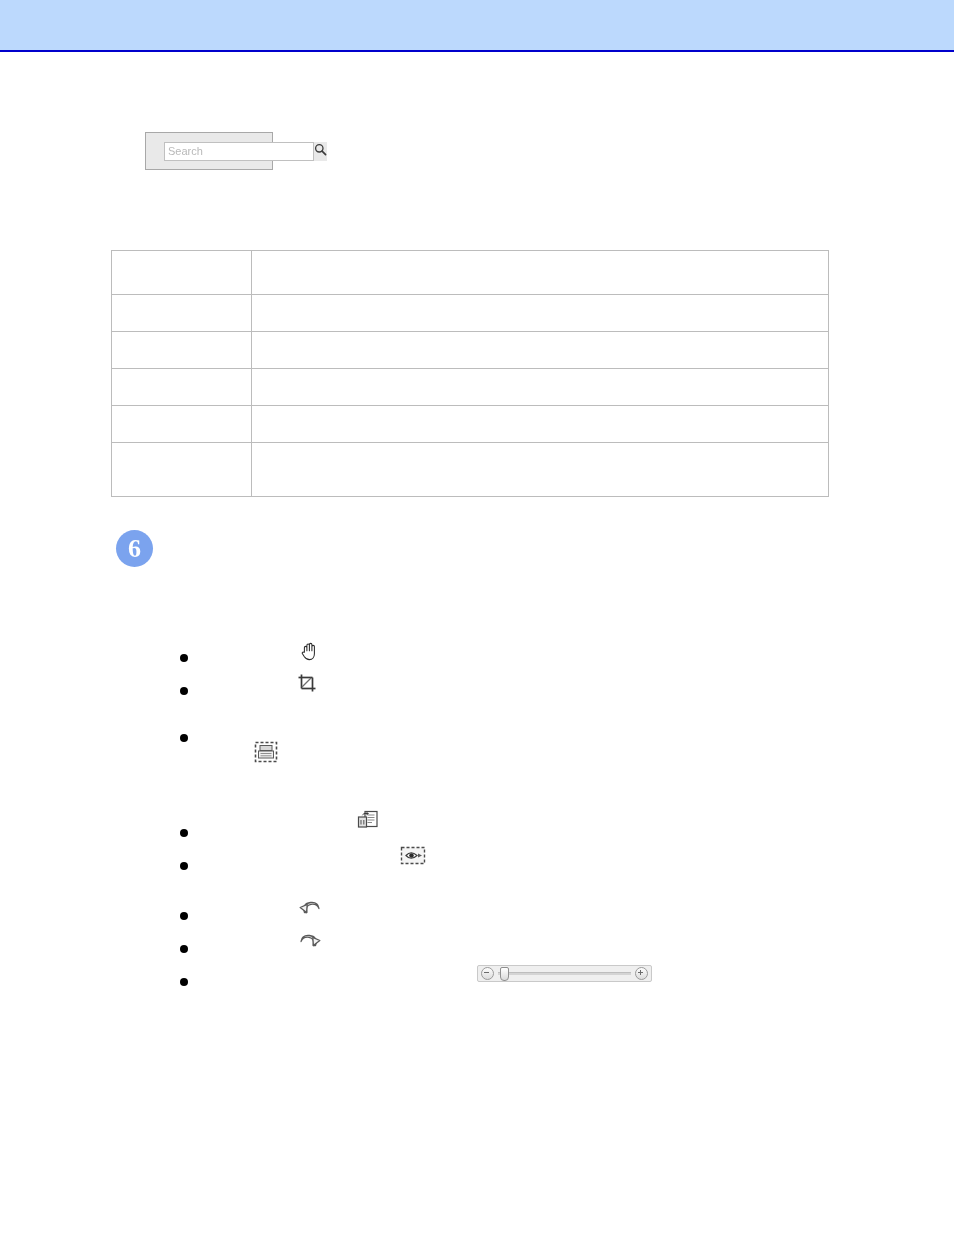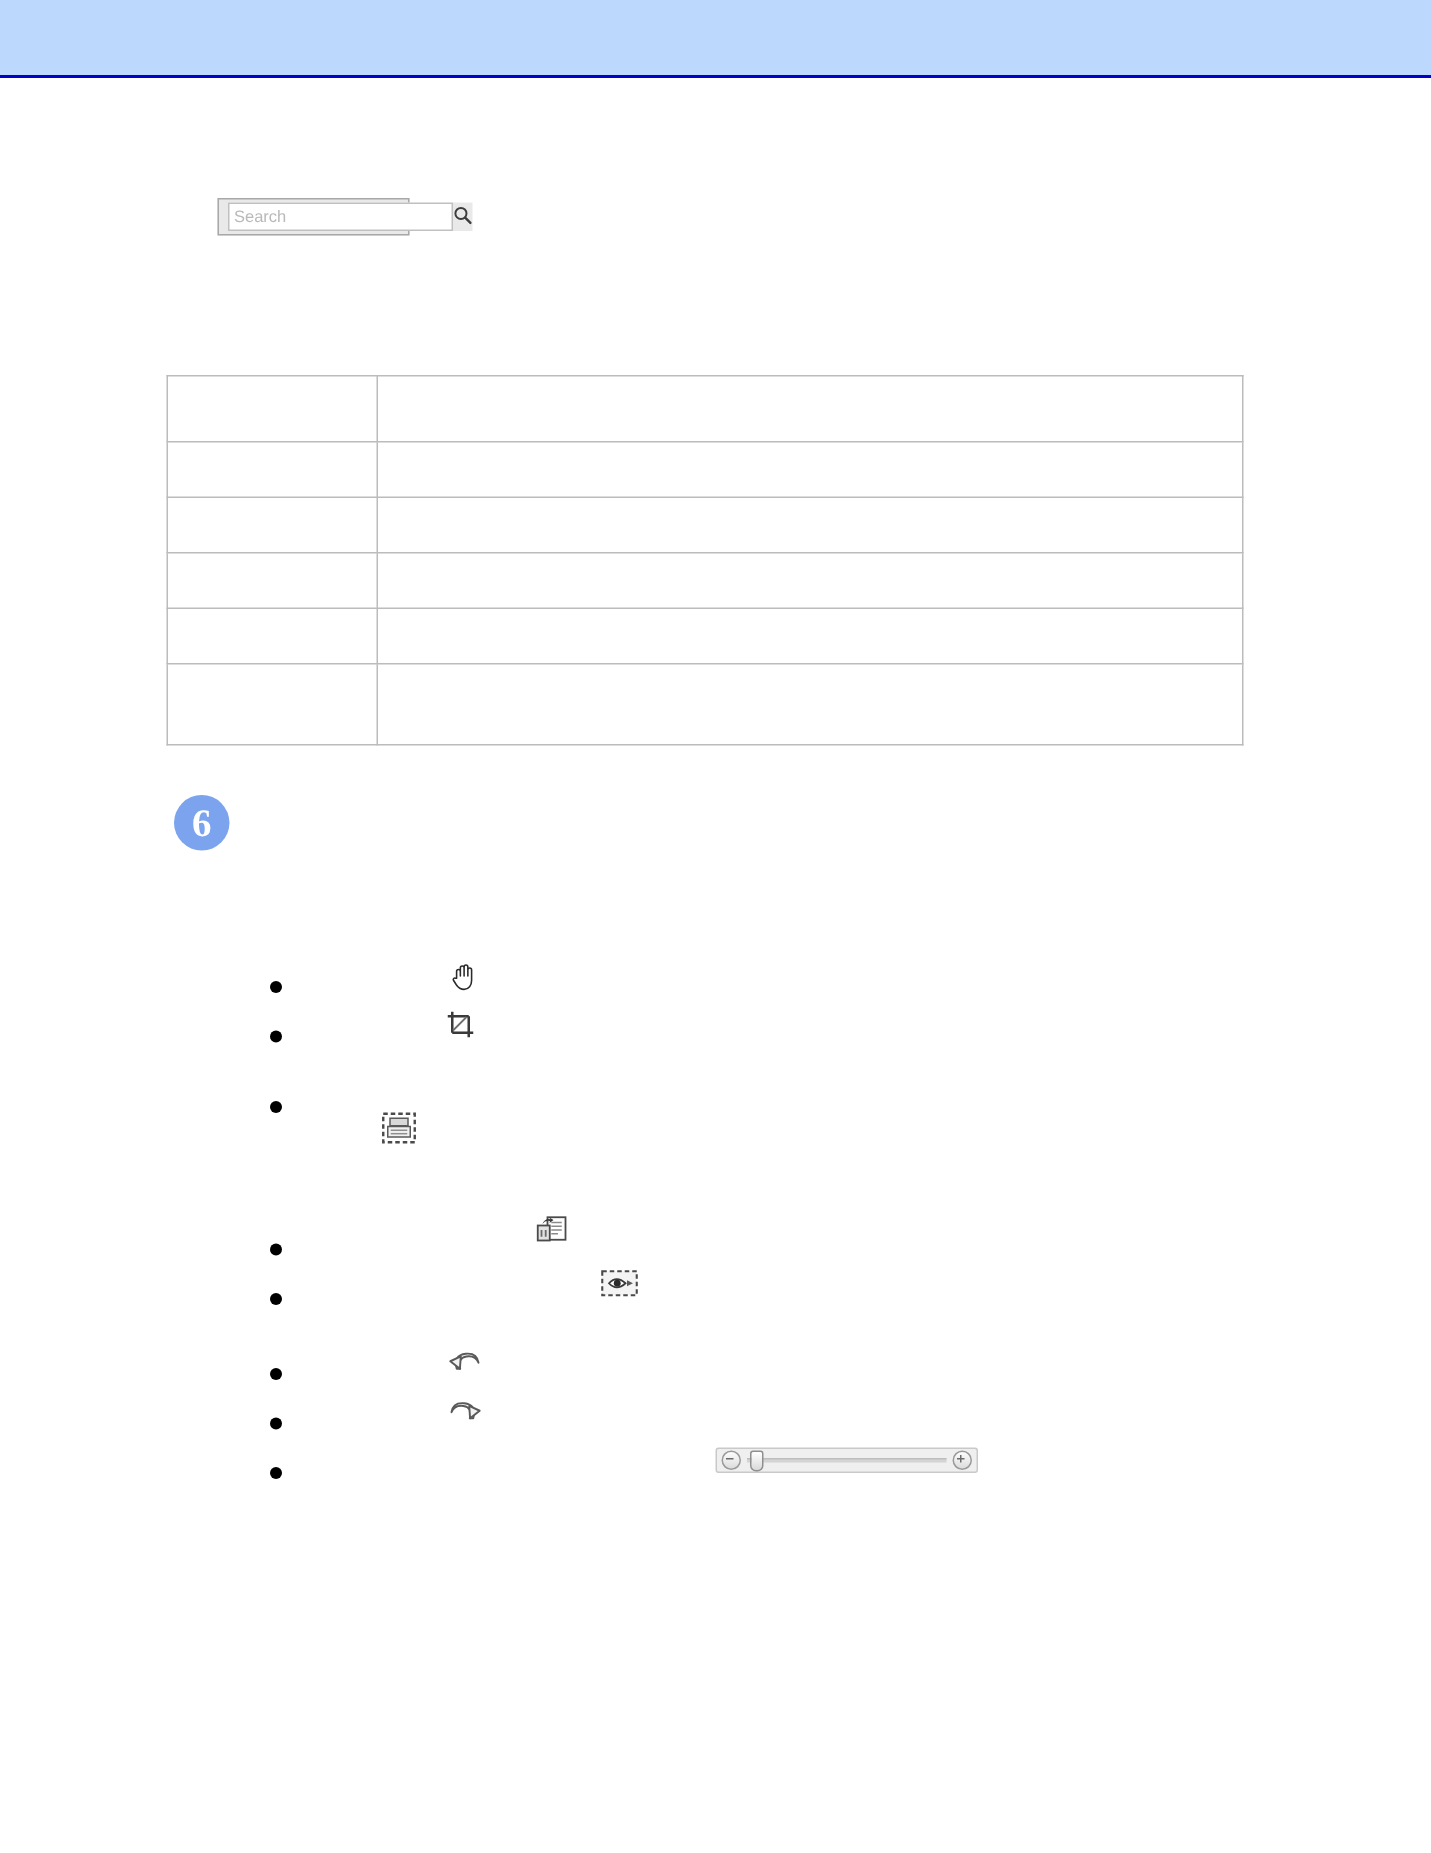--- a/index.html
+++ b/index.html
@@ -40,21 +40,21 @@
     position: absolute;
     left: 145px;
     top: 132px;
     width: 128px;
     height: 25px;
     background: #e9e9e9;
     border: 1px solid #a8a8a8;
     box-sizing: border-box;
     display: flex;
     align-items: center;
-    padding: 6px;
+    padding: 18px;
   }
   .search-input {
     flex: 1 1 auto;
     height: 19px;
     background: #ffffff;
     border: 1px solid #c0c0c0;
     box-sizing: border-box;
     font-family: "Liberation Sans", sans-serif;
     font-size: 11px;
     color: #b4b4b4;

